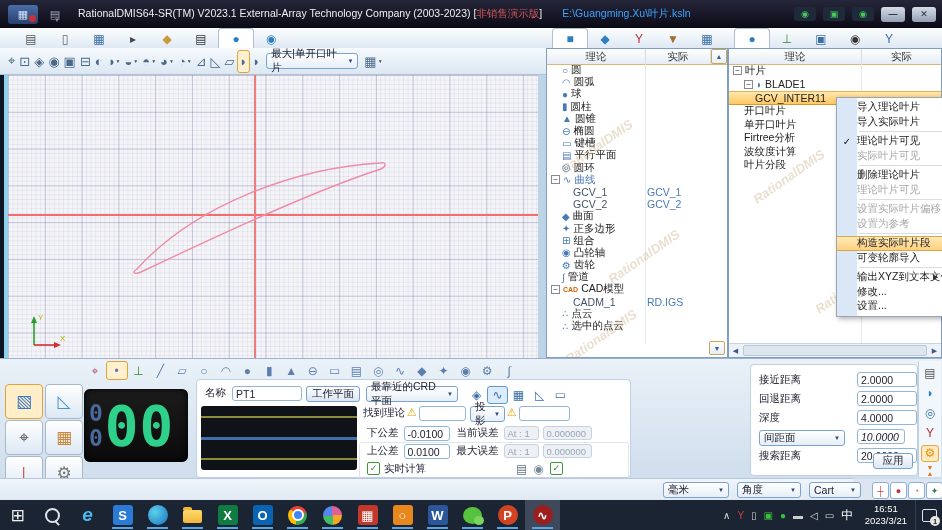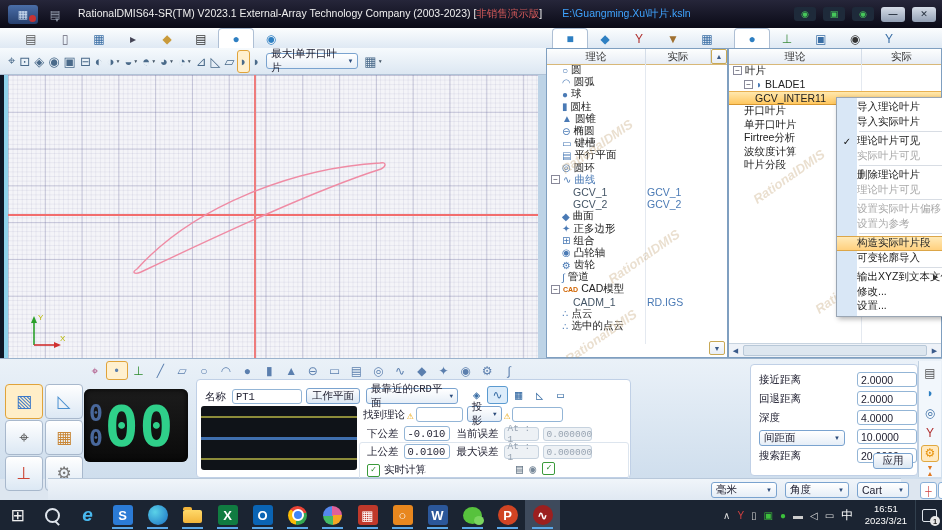--- a/index.html
+++ b/index.html
@@ -98,21 +98,21 @@
   #lcd{position:absolute;left:84px;top:30px;width:104px;height:73px;background:linear-gradient(#1c1c1c,#0a0a0a);
        border-radius:6px;display:flex;align-items:center;box-shadow:inset 0 0 6px #000;}
   .lcdsmall{display:flex;flex-direction:column;margin-left:5px;color:#49689c;font-weight:bold;font-size:23px;
             line-height:25px;font-family:"DejaVu Sans Mono",monospace;}
   .lcdbig{color:#2fd08a;font-weight:bold;font-size:56px;line-height:70px;
           font-family:"DejaVu Sans Mono",monospace;letter-spacing:1px;margin-left:2px;}
   #panelA{position:absolute;left:196px;top:20px;width:433px;height:97px;background:#fff;
           border:1px solid #c0d0e6;border-radius:4px;}
   #graph{position:absolute;left:4px;top:26px;width:156px;height:64px;background:#0f1318;border-radius:3px;overflow:hidden;}
   .gline{position:absolute;left:0;right:0;height:1.5px;}
-  .frow{position:absolute;display:flex;align-items:flex-end;font-size:10.5px;color:#223;font-family:Liberation Mono, monospace;}
+  .frow{position:absolute;display:flex;align-items:flex-start;font-size:10.5px;color:#223;}
   .tbox{border:1px solid #93b5d6;border-radius:3px;background:#fff;font-size:10.5px;height:15px;
         padding:0 3px;box-sizing:border-box;font-family:inherit;color:#223;}
   .gbox{border:1px solid #c6d2de;border-radius:3px;background:#edf1f5;color:#98a4b2;font-size:9.5px;
         height:14px;display:flex;align-items:center;padding:0 3px;box-sizing:border-box;}
   .warn{color:#e8a000;font-size:11px;margin:0 2px;}
   .btn{border:1px solid #7aa3cf;border-radius:3px;background:linear-gradient(#fdfdfe,#dbe7f3);
        font-size:10.5px;color:#223;display:flex;align-items:center;justify-content:center;height:16px;box-sizing:border-box;}
   .tgl{width:21px;height:18px;display:flex;align-items:center;justify-content:center;font-size:12px;color:#3a6ea5;}
   .tgl.active{border:1px solid #5a9ad0;border-radius:3px;background:#dcecfa;box-sizing:border-box;}
   .cb{width:11px;height:11px;border:1px solid #3a9a3a;background:#fff;color:#2a8a2a;font-size:9px;
@@ -121,21 +121,21 @@
   #panelB{position:absolute;left:750px;top:5px;width:166px;height:110px;background:#fff;
           border:1px solid #c0d0e6;border-radius:4px;}
   .prow{position:absolute;display:flex;align-items:center;font-size:10.5px;color:#223;}
   #sidestrip{position:absolute;left:918px;top:2px;width:23px;height:116px;background:#f2f7fc;
              border-left:1px solid #c0d0e0;display:flex;flex-direction:column;align-items:center;padding-top:4px;box-sizing:border-box;}
   .ssi{width:18px;height:18px;display:flex;align-items:center;justify-content:center;font-size:12px;margin-bottom:3px;}
   .ssi.active{border:1px solid #e0a840;background:#ffe9c0;border-radius:3px;box-sizing:border-box;}
   #ssarrows{color:#e07820;font-size:7px;line-height:6px;text-align:center;}
   
   #statusrow{left:0;top:478px;width:853px;height:22px;background:linear-gradient(#f0f5fa,#dfe8f2);
-             border-top:1px solid #b8c8da;margin-left:48px;}
+             border-top:1px solid #b8c8da;}
   .sicon{position:absolute;top:3px;width:15px;height:15px;border:1px solid #8ab0d8;border-radius:3px;background:#fff;
          display:flex;align-items:center;justify-content:center;font-size:9px;}
   
   #taskbar{left:0;top:500px;width:942px;height:30px;background:#1b2432;display:flex;align-items:center;}
   .tk{width:35px;height:30px;display:flex;align-items:center;justify-content:center;position:relative;flex:none;}
   .tk.active{background:#3e4a5c;}
   .tk .ul{position:absolute;bottom:1px;left:7px;right:7px;height:2px;background:#5aa7e8;}
   .ic{width:20px;height:20px;border-radius:3px;display:flex;align-items:center;justify-content:center;
       font-size:13px;font-weight:bold;color:#fff;}
   .ic.circle{border-radius:50%;}
@@ -744,21 +744,21 @@
         </div>
         <div class="prow" style="left: 8px; top: 46px; width: 150px;">
           <div>深度</div>
           <input class="tbox" value="4.0000" style="width: 60px; position: absolute; left: 98px; top: -1px;">
         </div>
         <div class="prow" style="left: 8px; top: 65px; width: 150px;">
           <div class="combo" style="width: 86px;">
             <div>间距面</div>
             <div class="car">▼</div>
           </div>
-          <input class="tbox" value="10.0000" style="width: 60px; position: absolute; left: 98px; top: -1px;">
+          <input class="tbox" value="10.0000" style="width: 48px; position: absolute; left: 98px; top: -1px; font-style: italic;">
         </div>
         <div class="prow" style="left: 8px; top: 84px; width: 150px;">
           <div>搜索距离</div>
           <input class="tbox" value="20.0000" style="width: 60px; position: absolute; left: 98px; top: -1px;">
         </div>
         <div class="btn" style="position: absolute; left: 122px; top: 88px; width: 40px;">应用</div>
       </div>
     <div id="sidestrip">
         <div class="ssi">
           <div style="color: rgb(85, 85, 85);">▤</div>

